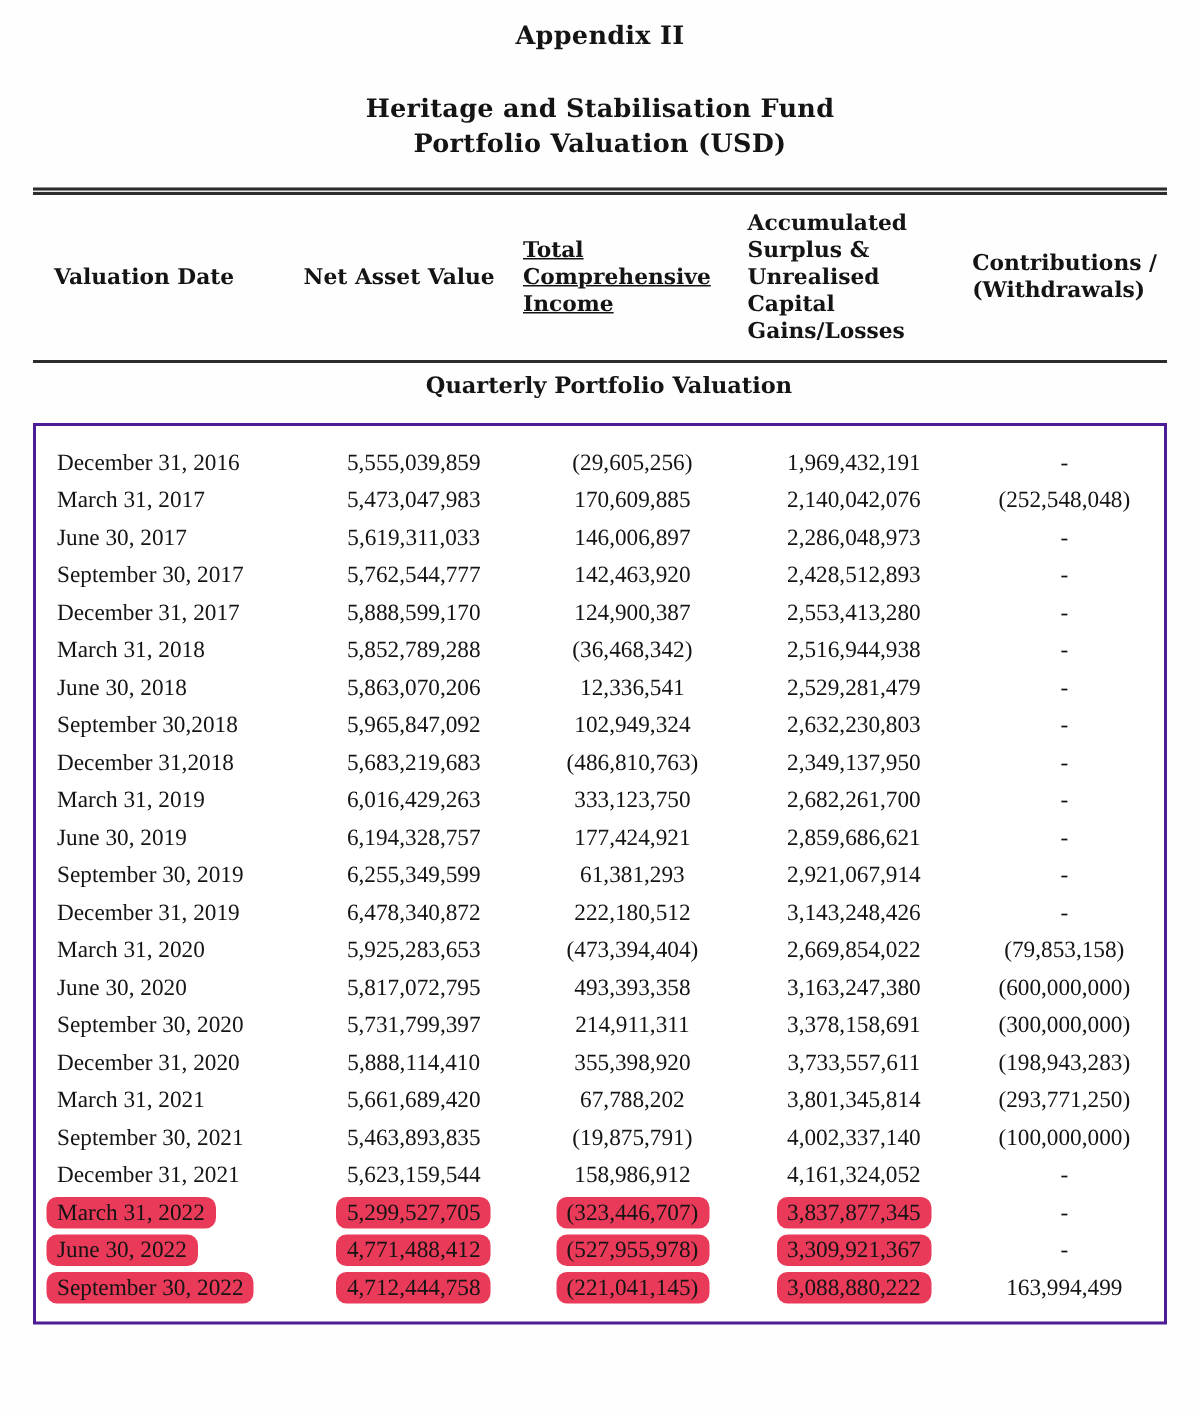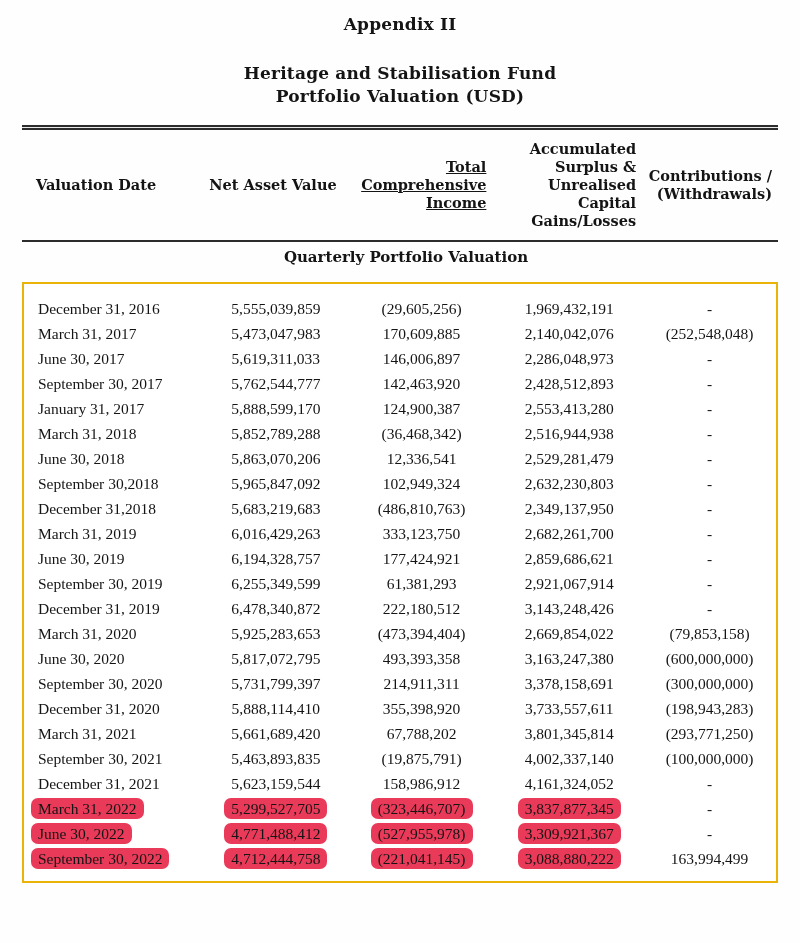--- a/index.html
+++ b/index.html
@@ -59,40 +59,40 @@
   .col-contr { width: 18%; }
 
   .header-table {
     margin-top: 6px;
   }
   .header-table th {
     font-family: "DejaVu Serif", serif;
     font-weight: bold;
     font-size: 14.5px;
     line-height: 18px;
-    text-align: right;
+    text-align: left;
     vertical-align: middle;
     height: 98px;
     padding: 0 6px;
   }
   .header-table th.col-date {
     text-align: left;
     padding-left: 14px;
   }
   .section-label {
     font-family: "DejaVu Serif", serif;
     font-weight: bold;
     font-size: 15px;
     line-height: 20px;
     margin: 5px 0 0 12px;
     text-align: center;
   }
   .data-box {
     margin-top: 15px;
-    border: 2px solid #eab308;
+    border: 2px solid #4c1d95;
     padding: 12px 0 10px 0;
     background: #fff;
   }
   .data-table td {
     font-size: 15.5px;
     height: 25px;
     line-height: 21px;
     text-align: center;
     vertical-align: middle;
     padding: 0;
@@ -168,21 +168,21 @@
     <td class="col-contr"><span class="cell-text">-</span></td>
   </tr>
           <tr>
     <td class="col-date"><span class="cell-text">September 30, 2017</span></td>
     <td class="col-nav"><span class="cell-text">5,762,544,777</span></td>
     <td class="col-tci"><span class="cell-text">142,463,920</span></td>
     <td class="col-accum"><span class="cell-text">2,428,512,893</span></td>
     <td class="col-contr"><span class="cell-text">-</span></td>
   </tr>
           <tr>
-    <td class="col-date"><span class="cell-text">January 31, 2017</span></td>
+    <td class="col-date"><span class="cell-text">December 31, 2017</span></td>
     <td class="col-nav"><span class="cell-text">5,888,599,170</span></td>
     <td class="col-tci"><span class="cell-text">124,900,387</span></td>
     <td class="col-accum"><span class="cell-text">2,553,413,280</span></td>
     <td class="col-contr"><span class="cell-text">-</span></td>
   </tr>
           <tr>
     <td class="col-date"><span class="cell-text">March 31, 2018</span></td>
     <td class="col-nav"><span class="cell-text">5,852,789,288</span></td>
     <td class="col-tci"><span class="cell-text">(36,468,342)</span></td>
     <td class="col-accum"><span class="cell-text">2,516,944,938</span></td>

